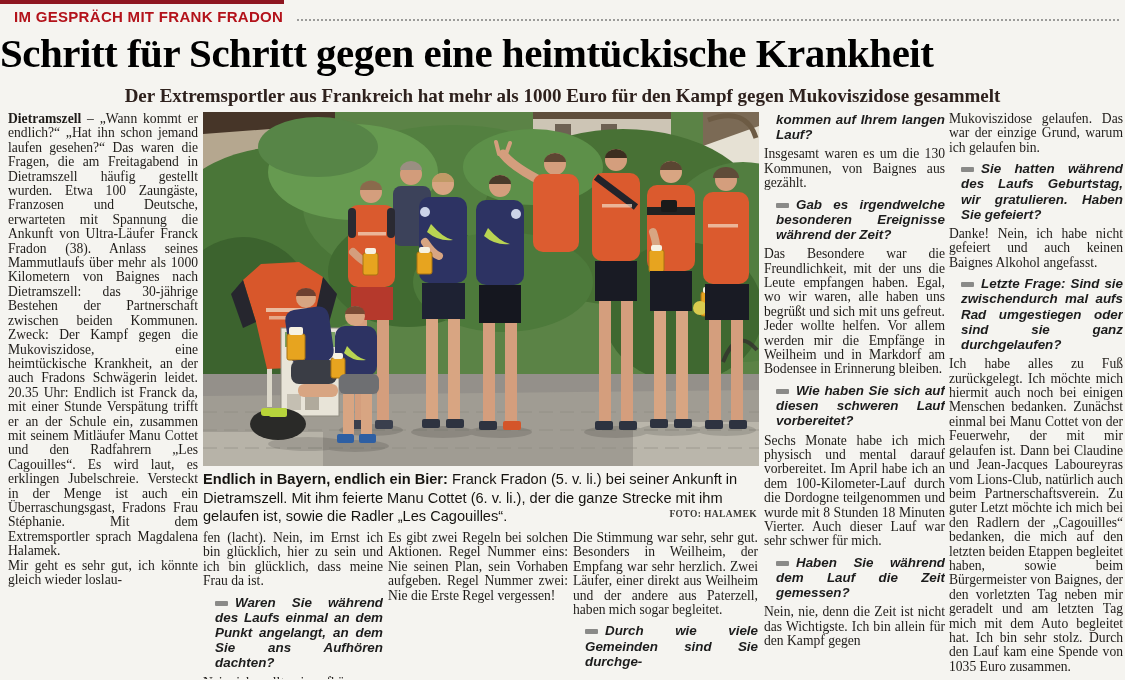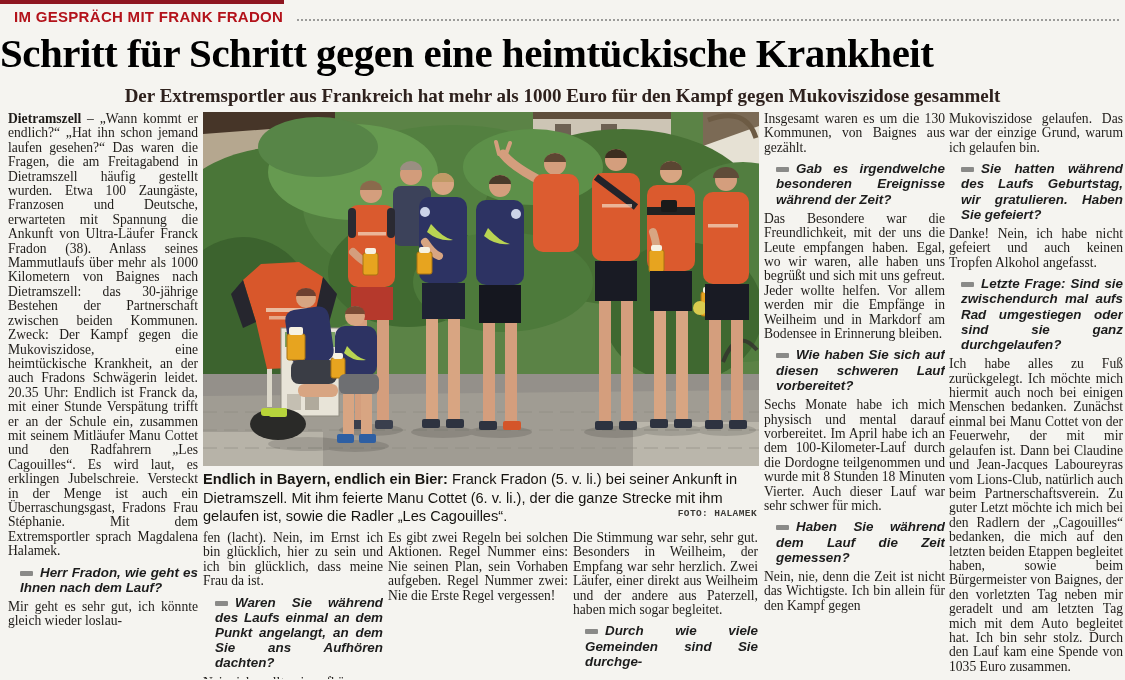--- a/index.html
+++ b/index.html
@@ -50,42 +50,41 @@
   .photo { position:absolute; left:203px; top:112px; width:556px; height:354px; }
   .photo svg { display:block; width:556px; height:354px; }
   .caption {
     position:absolute; left:203px; top:470px; width:556px; height:57px;
     font-family:"Liberation Sans", sans-serif; font-size:14.6px; line-height:18.5px;
     color:#15130f; text-align:left;
   }
   .caption b { font-weight:bold; }
   .credit {
     position:absolute; right:2px; bottom:4px;
-    font-family:Liberation Mono, monospace; font-size:9.5px; font-weight:bold;
+    font-family:Liberation Serif, serif; font-size:9.5px; font-weight:bold;
     letter-spacing:0.4px; color:#3c3a36;
   }
 </style>
 </head>
 <body>
 
 <div class="page">
 
   <div class="topbar"></div>
 
   <div class="kicker-row">
     <span class="kicker">IM GESPRÄCH MIT FRANK FRADON</span>
     <span class="dotted-rule"></span>
   </div>
 
   <h1 class="headline">Schritt für Schritt gegen eine heimtückische Krankheit</h1>
   <h2 class="subheadline">Der Extremsportler aus Frankreich hat mehr als 1000 Euro für den Kampf gegen Mukoviszidose gesammelt</h2>
 
   <div class="col" id="col1">
     <p class="body"><b>Dietramszell</b> <span>– „Wann kommt er endlich?“ „Hat ihn schon jemand laufen gesehen?“ Das waren die Fragen, die am Freitagabend in Dietramszell häufig gestellt wurden. Etwa 100 Zaungäste, Franzosen und Deutsche, erwarteten mit Spannung die Ankunft von Ultra-Läufer Franck Fradon (38). Anlass seines Mammutlaufs über mehr als 1000 Kilometern von Baignes nach Dietramszell: das 30-jährige Bestehen der Partnerschaft zwischen beiden Kommunen. Zweck: Der Kampf gegen die Mukoviszidose, eine heimtückische Krankheit, an der auch Fradons Schwägerin leidet. 20.35 Uhr: Endlich ist Franck da, mit einer Stunde Verspätung trifft er an der Schule ein, zusammen mit seinem Mitläufer Manu Cottet und den Radfahrern „Les Cagouilles“. Es wird laut, es erklingen Jubelschreie. Versteckt in der Menge ist auch ein Überraschungsgast, Fradons Frau Stéphanie. Mit dem Extremsportler sprach Magdalena Halamek.</span></p>
-    <p class="q"><span class="qbullet"></span><span>Herr Fradon, wie geht es Ihnen nach dem Lauf?</span></p>
     <p class="body">Mir geht es sehr gut, ich könnte gleich wieder loslau-</p>
   </div>
 
   <div class="photo">
     <svg viewBox="0 0 556 354" preserveAspectRatio="none">
       <rect width="556" height="354" fill="#5b8346"></rect>
       <g>
         <rect x="0" y="0" width="132" height="92" fill="#b5a78f"></rect>
         <path d="M0,0 L132,0 L132,12 L0,22 Z" fill="#463528"></path>
         <rect x="56" y="50" width="44" height="34" fill="#ded8ca"></rect>
@@ -286,30 +285,31 @@
   <div class="subcol" id="col3">
     <p class="body">Es gibt zwei Regeln bei solchen Aktionen. Regel Nummer eins: Nie seinen Plan, sein Vorhaben aufgeben. Regel Nummer zwei: Nie die Erste Regel vergessen!</p>
   </div>
 
   <div class="subcol" id="col4">
     <p class="body">Die Stimmung war sehr, sehr gut. Besonders in Weilheim, der Empfang war sehr herzlich. Zwei Läufer, einer direkt aus Weilheim und der andere aus Paterzell, haben mich sogar begleitet.</p>
     <p class="q"><span class="qbullet"></span><span>Durch wie viele Gemeinden sind Sie durchge-</span></p>
   </div>
 
   <div class="col" id="col5">
+    <p class="qcont" style="margin-top:0">kommen auf Ihrem langen Lauf?</p>
     <p class="body">Insgesamt waren es um die 130 Kommunen, von Baignes aus gezählt.</p>
     <p class="q"><span class="qbullet"></span><span>Gab es irgendwelche besonderen Ereignisse während der Zeit?</span></p>
     <p class="body">Das Besondere war die Freundlichkeit, mit der uns die Leute empfangen haben. Egal, wo wir waren, alle haben uns begrüßt und sich mit uns gefreut. Jeder wollte helfen. Vor allem werden mir die Empfänge in Weilheim und in Markdorf am Bodensee in Erinnerung bleiben.</p>
     <p class="q"><span class="qbullet"></span><span>Wie haben Sie sich auf diesen schweren Lauf vorbereitet?</span></p>
     <p class="body">Sechs Monate habe ich mich physisch und mental darauf vorbereitet. Im April habe ich an dem 100-Kilometer-Lauf durch die Dordogne teilgenommen und wurde mit 8 Stunden 18 Minuten Vierter. Auch dieser Lauf war sehr schwer für mich.</p>
     <p class="q"><span class="qbullet"></span><span>Haben Sie während dem Lauf die Zeit gemessen?</span></p>
     <p class="body">Nein, nie, denn die Zeit ist nicht das Wichtigste. Ich bin allein für den Kampf gegen</p>
   </div>
 
   <div class="col" id="col6">
     <p class="body">Mukoviszidose gelaufen. Das war der einzige Grund, warum ich gelaufen bin.</p>
     <p class="q"><span class="qbullet"></span><span>Sie hatten während des Laufs Geburtstag, wir gratulieren. Haben Sie gefeiert?</span></p>
-    <p class="body">Danke! Nein, ich habe nicht gefeiert und auch keinen Tropfen Alkohol angefasst.</p>
+    <p class="body">Danke! Nein, ich habe nicht gefeiert und auch keinen Baignes Alkohol angefasst.</p>
     <p class="q"><span class="qbullet"></span><span>Letzte Frage: Sind sie zwischendurch mal aufs Rad umgestiegen oder sind sie ganz durchgelaufen?</span></p>
     <p class="body">Ich habe alles zu Fuß zurückgelegt. Ich möchte mich hiermit auch noch bei einigen Menschen bedanken. Zunächst einmal bei Manu Cottet von der Feuerwehr, der mit mir gelaufen ist. Dann bei Claudine und Jean-Jacques Laboureyras vom Lions-Club, natürlich auch beim Partnerschaftsverein. Zu guter Letzt möchte ich mich bei den Radlern der „Cagouilles“ bedanken, die mich auf den letzten beiden Etappen begleitet haben, sowie beim Bürgermeister von Baignes, der den vorletzten Tag neben mir geradelt und am letzten Tag mich mit dem Auto begleitet hat. Ich bin sehr stolz. Durch den Lauf kam eine Spende von 1035 Euro zusammen.</p>
   </div>
 
 </div>
 
 </body></html>

